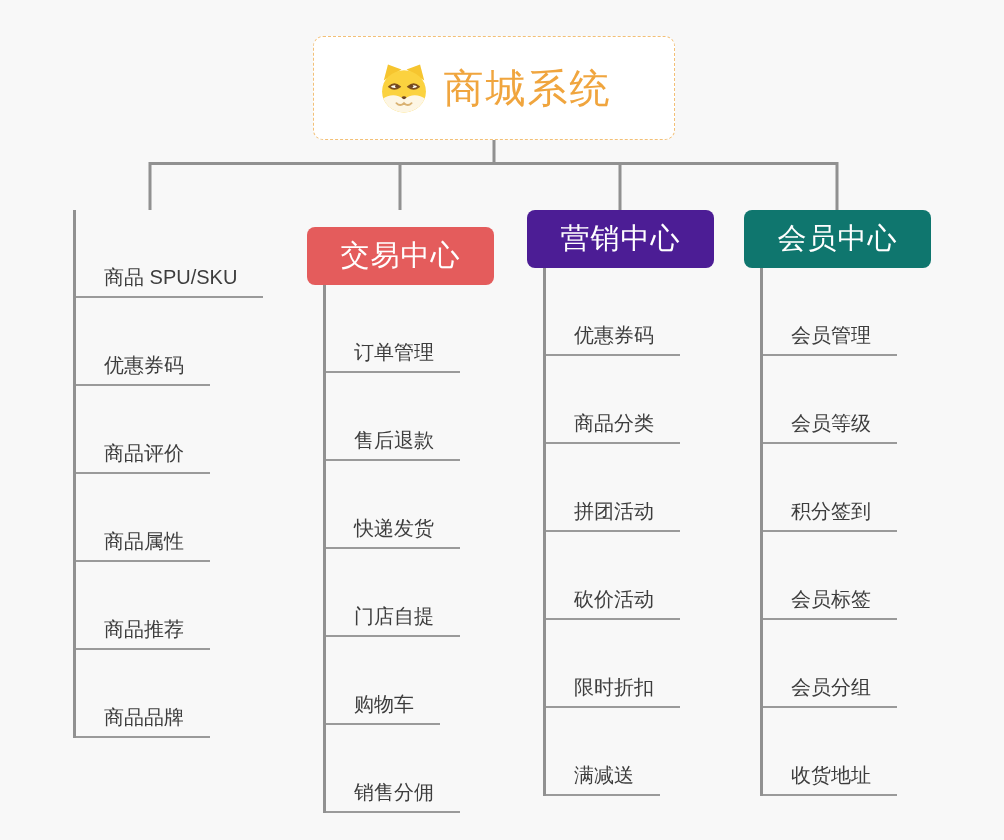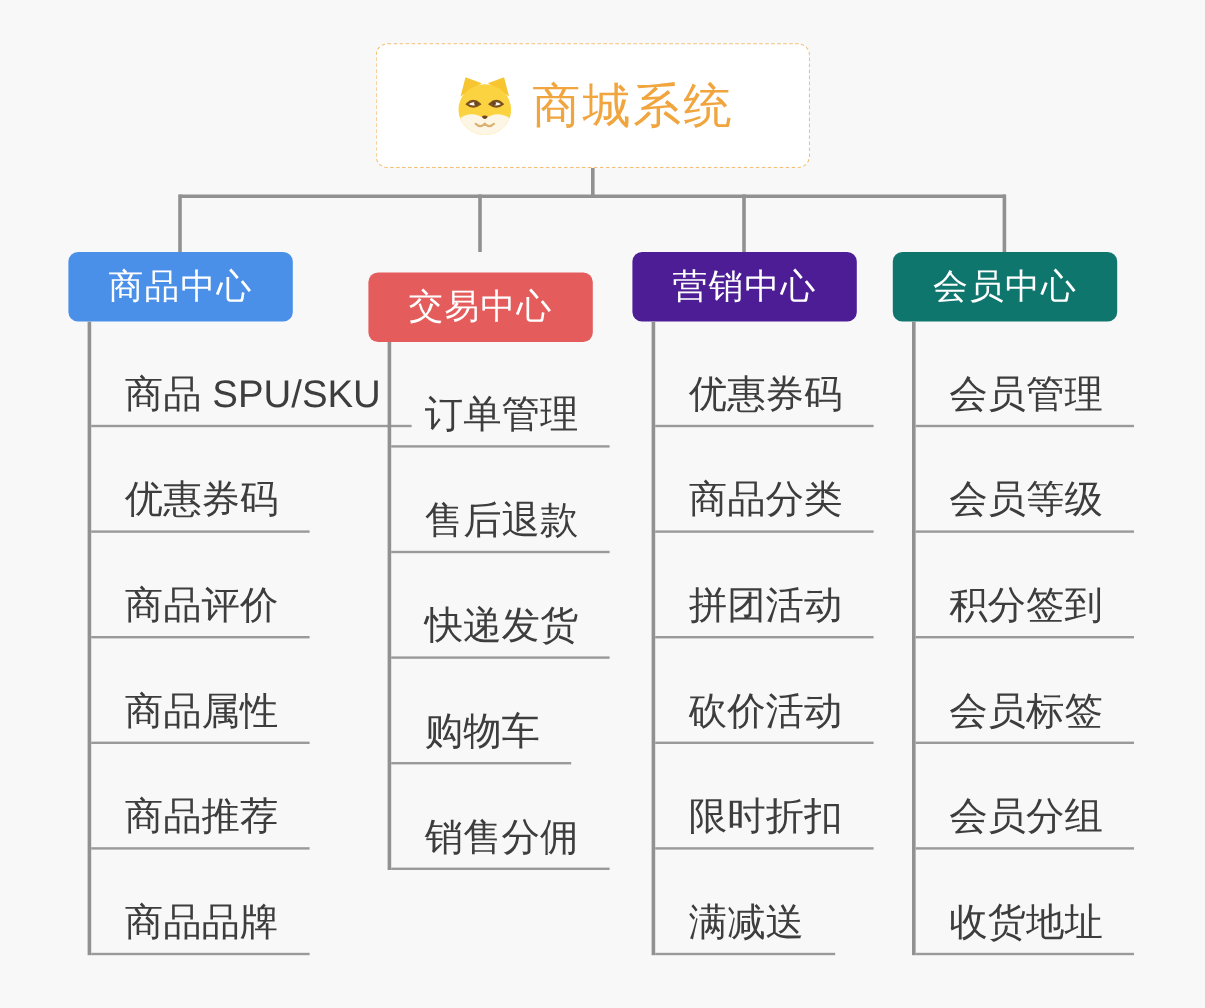--- a/index.html
+++ b/index.html
@@ -42,21 +42,21 @@
     border-left:3px solid #919191;
     width:max-content;
   }
   .leaf{
     height:88px;box-sizing:border-box;
     display:flex;align-items:flex-end;
     width:max-content;
     padding:0 26px 7px 28px;
     border-bottom:2px solid #9A9A9A;
   }
-  .leaf-text{font-size:32px;color:#3D3D3D;line-height:1.2;white-space:nowrap;}
+  .leaf-text{font-size:20px;color:#3D3D3D;line-height:1.2;white-space:nowrap;}
 </style>
 </head>
 <body>
 
 <div class="canvas">
 
   <svg class="connectors" viewBox="0 0 1004 840">
     <g fill="none" stroke-width="3" stroke="#919191">
       <path d="M494 140 V163"></path>
       <path d="M150 163.5 H837"></path>
@@ -82,23 +82,20 @@
         <circle cx="23.5" cy="30" r="2" fill="#6B4423"></circle>
         <circle cx="41" cy="30" r="2" fill="#6B4423"></circle>
         <path d="M29 43 q3 -2.5 6 0 q-3 4.5 -6 0 Z" fill="#6B4423"></path>
         <path d="M23 50 q4.5 4.5 9 0 q4.5 4.5 9 0" stroke="#D9B171" stroke-width="2.2" fill="none" stroke-linecap="round"></path>
       </svg>
     </span>
     <span class="root-title" style="color: rgb(240, 165, 62);">商城系统</span>
   </div>
 
   <div class="column col-0">
-    <div class="branch-node" style="background: rgb(74, 144, 232);">
-      <span>商品中心</span>
-    </div>
     <ul class="leaf-list">
       <li class="leaf">
           <span class="leaf-text">商品 SPU/SKU</span>
         </li>
       <li class="leaf">
           <span class="leaf-text">优惠券码</span>
         </li>
       <li class="leaf">
           <span class="leaf-text">商品评价</span>
         </li>
@@ -120,20 +117,23 @@
     </div>
     <ul class="leaf-list">
       <li class="leaf">
           <span class="leaf-text">订单管理</span>
         </li>
       <li class="leaf">
           <span class="leaf-text">售后退款</span>
         </li>
       <li class="leaf">
           <span class="leaf-text">快递发货</span>
+        </li>
+      <li class="leaf">
+          <span class="leaf-text">门店自提</span>
         </li>
       <li class="leaf">
           <span class="leaf-text">购物车</span>
         </li>
       <li class="leaf">
           <span class="leaf-text">销售分佣</span>
         </li>
     </ul>
   </div>
 

